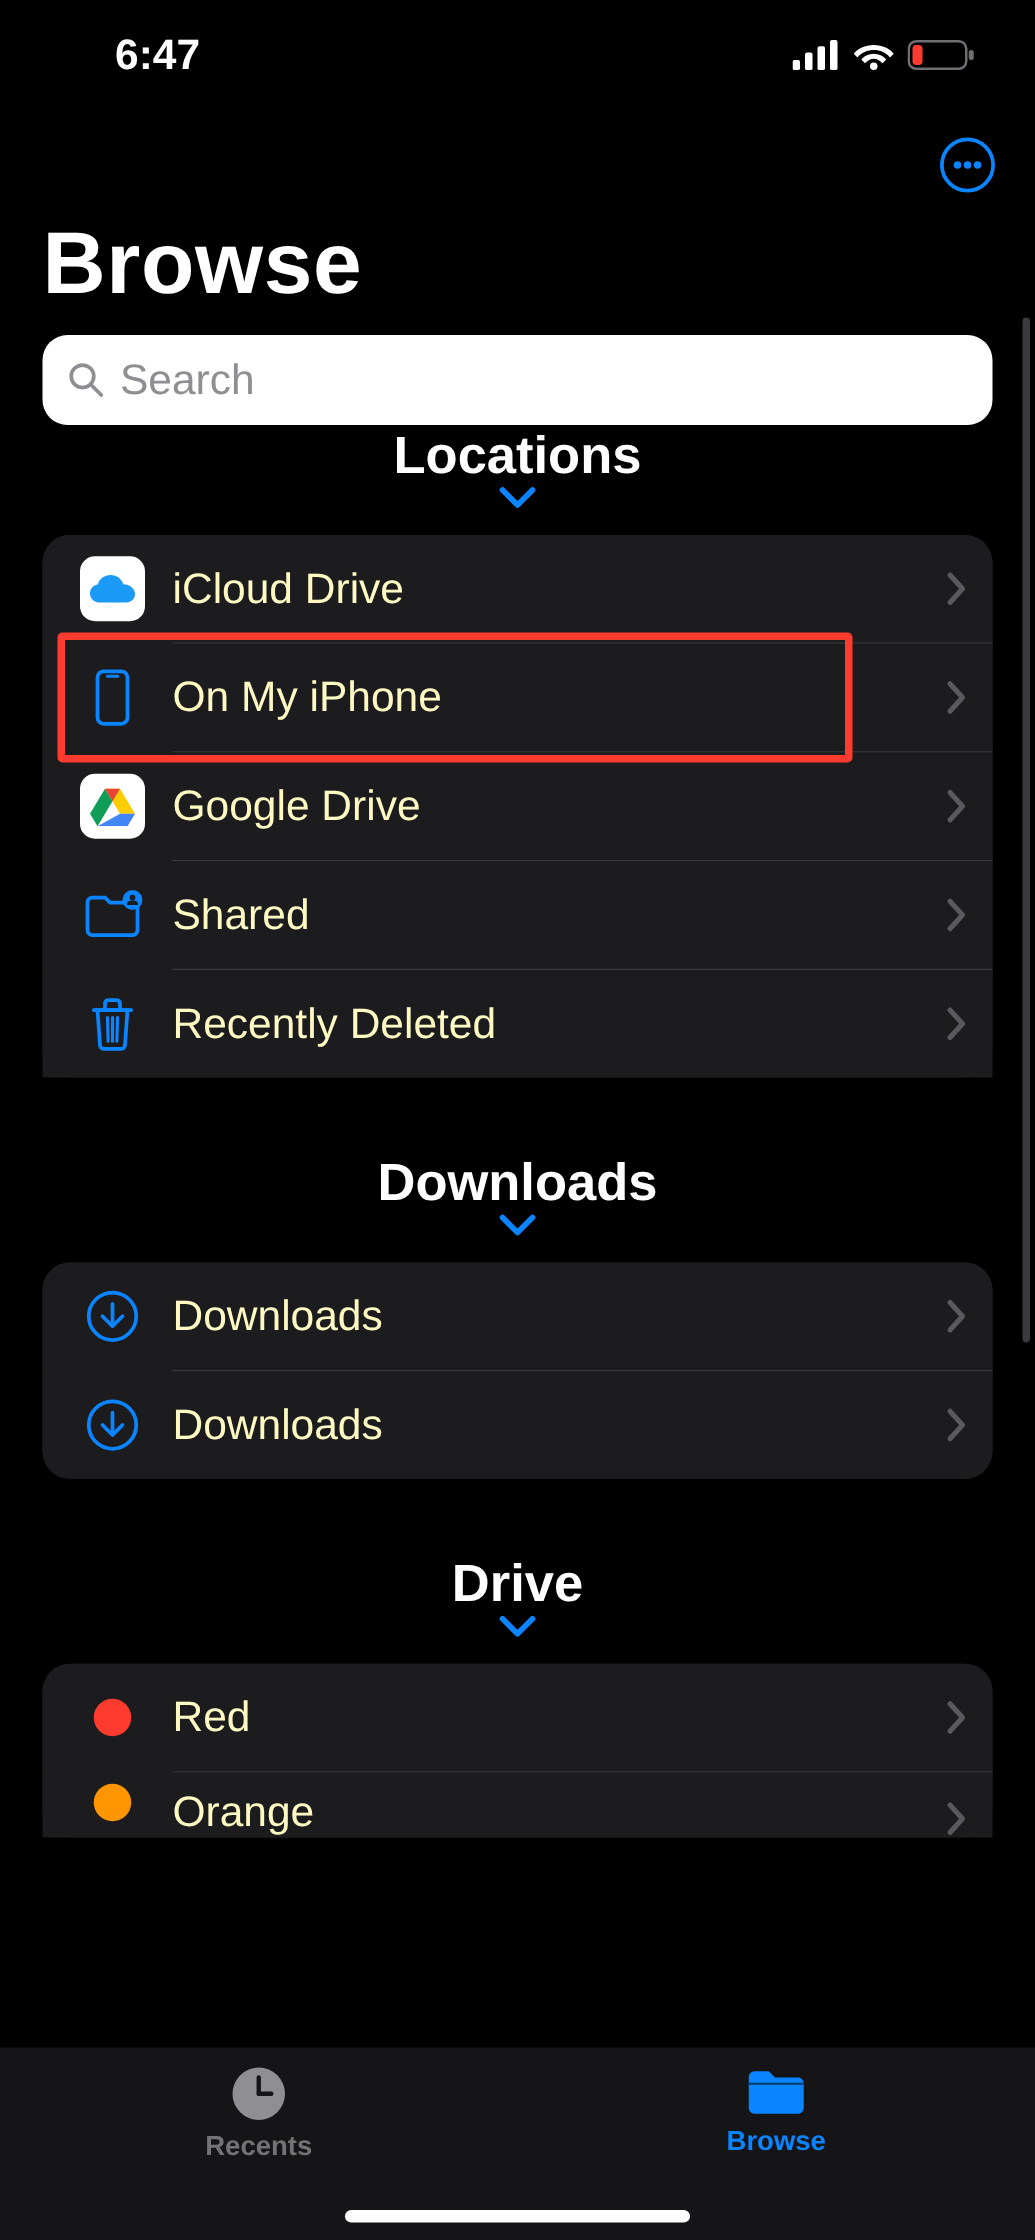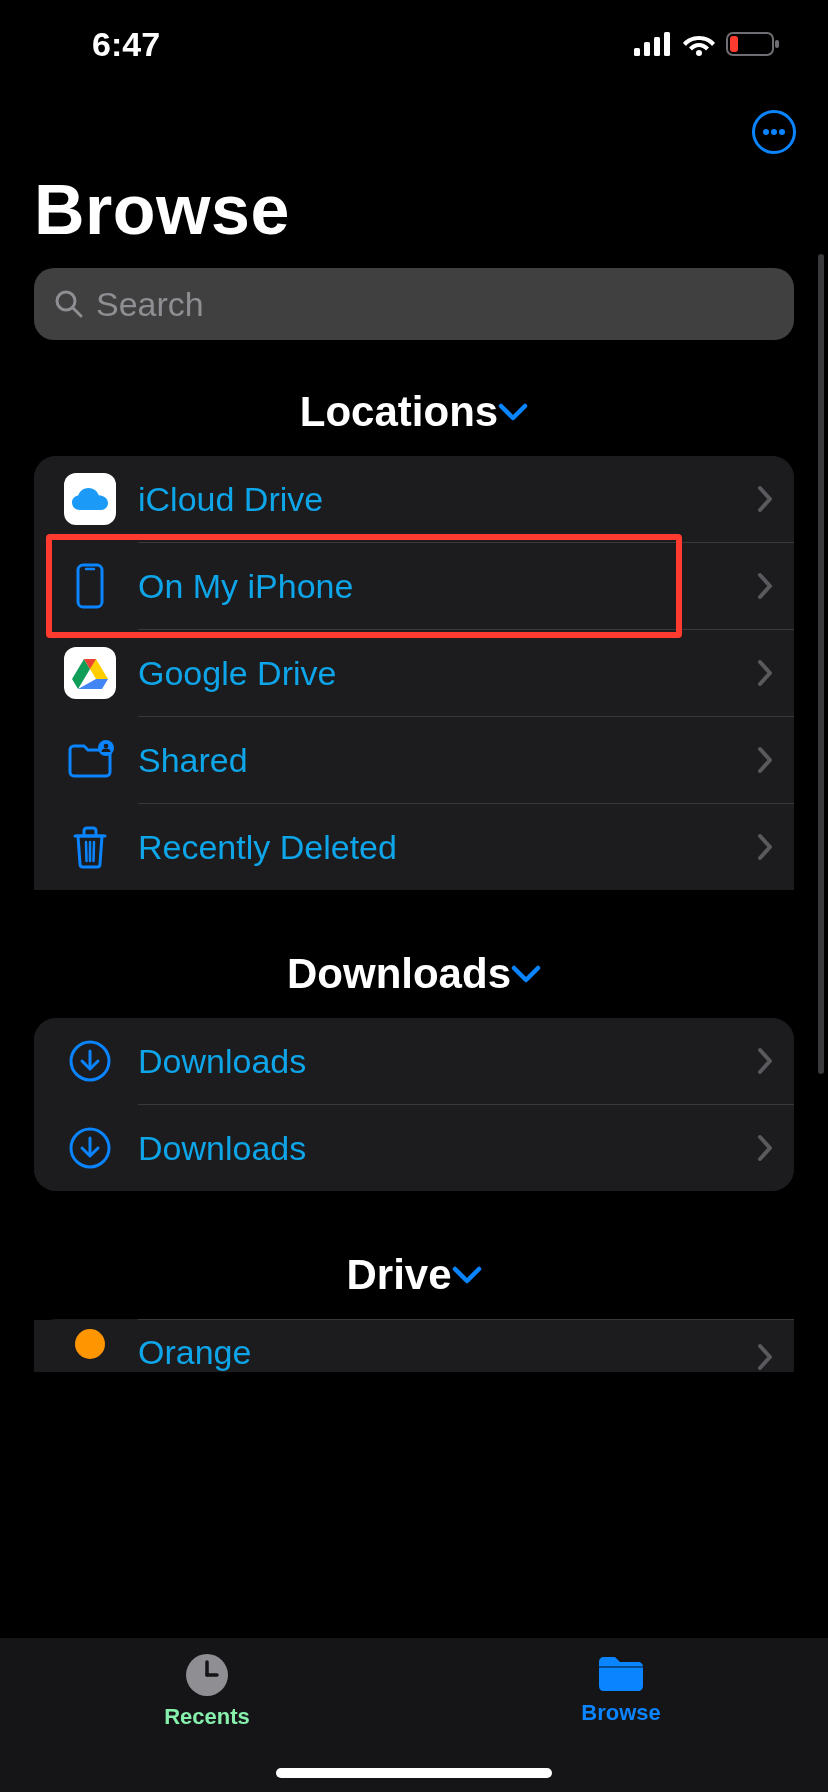--- a/index.html
+++ b/index.html
@@ -38,31 +38,31 @@
   .content {
     position: absolute; top: 164px; left: 0; right: 0; bottom: 154px;
     overflow: hidden;
     padding: 0 34px;
   }
   .title {
     font-size: 70px; font-weight: 800; letter-spacing: 0.5px;
     margin: 6px 0 18px 0;
   }
   .search-bar {
-    background: #404040; border-radius: 20px;
+    background: #ffffff; border-radius: 20px;
     height: 72px; display: flex; align-items: center;
     padding: 0 20px; gap: 12px;
-    margin-bottom: 48px;
   }
   .search-bar svg { flex: 0 0 auto; }
   .search-text { color: #8e8e93; font-size: 34px; }
   .section-header {
-    display: flex; align-items: center; justify-content: center;
+    display: flex; align-items: center; justify-content: flex-start;
     padding: 0 36px 0 36px;
     margin-bottom: 20px;
+    flex-direction: column;
   }
   .section-title { font-size: 42px; font-weight: 700; }
   .chev-down { color: #0a84ff; }
   .list {
     background: #1c1c1e; border-radius: 22px;
     margin-bottom: 60px;
     overflow: visible;
     position: relative;
   }
   .row {
@@ -73,21 +73,21 @@
   }
   .list > .row:first-child { border-top-left-radius: 22px; border-top-right-radius: 22px; }
   .list > .row:last-child  { border-bottom-left-radius: 22px; border-bottom-right-radius: 22px; }
   .row .icon {
     width: 56px; height: 56px; flex: 0 0 56px;
     display: flex; align-items: center; justify-content: center;
     margin-right: 20px;
   }
   .row .label {
     flex: 1 1 auto; font-size: 34px; font-weight: 400;
-    color: #0ea5e9;
+    color: #fef9c3;
   }
   .row .chev { color: #5a5a5e; }
   .row-sep {
     height: 1px; background: #39393d;
     margin-left: 104px;
   }
   
   .highlight-box {
     position: absolute;
     border: 6px solid #ff3b30;
@@ -105,21 +105,21 @@
   .tab-bar {
     position: absolute; left: 0; right: 0; bottom: 0;
     height: 154px;
     background: #151517;
     display: flex;
   }
   .tab {
     flex: 1 1 50%;
     display: flex; flex-direction: column; align-items: center; justify-content: flex-start;
     padding-top: 14px; gap: 6px;
-    color: #86efac;
+    color: #737373;
   }
   .tab.active { color: #0a84ff; }
   .tab .tab-label { font-size: 22px; font-weight: 600; }
   .home-indicator {
     position: absolute; bottom: 14px; left: 50%; transform: translateX(-50%);
     width: 276px; height: 10px; border-radius: 10px; background: #fff;
   }
   
   .scroll-indicator {
     position: absolute;
@@ -307,20 +307,29 @@
   </div>
 
   <div class="section-header">
     <span class="section-title">Drive</span>
     <svg class="chev-down" width="30" height="20" viewBox="0 0 30 20">
       <path d="M3 4 L15 16 L27 4" fill="none" stroke="#0a84ff" stroke-width="4.5" stroke-linecap="round" stroke-linejoin="round"></path>
     </svg>
   </div>
 
   <div class="list" style="margin-bottom:0;">
+    <div class="row">
+      <span class="icon">
+        <span class="tag-dot" style="background:#ff3b30"></span>
+      </span>
+      <span class="label">Red</span>
+      <svg class="chev" width="18" height="30" viewBox="0 0 18 30">
+        <path d="M4 4 L14 15 L4 26" fill="none" stroke="#5a5a5e" stroke-width="4" stroke-linecap="round" stroke-linejoin="round"></path>
+      </svg>
+    </div>
     <div class="row-sep"></div>
     <div class="row" style="height:52px; overflow:hidden; border-bottom-left-radius:0;border-bottom-right-radius:0;align-items:flex-end;">
       <span class="icon">
         <span class="tag-dot" style="background:#ff9500"></span>
       </span>
       <span class="label">Orange</span>
       <svg class="chev" width="18" height="30" viewBox="0 0 18 30">
         <path d="M4 4 L14 15 L4 26" fill="none" stroke="#5a5a5e" stroke-width="4" stroke-linecap="round" stroke-linejoin="round"></path>
       </svg>
     </div>

